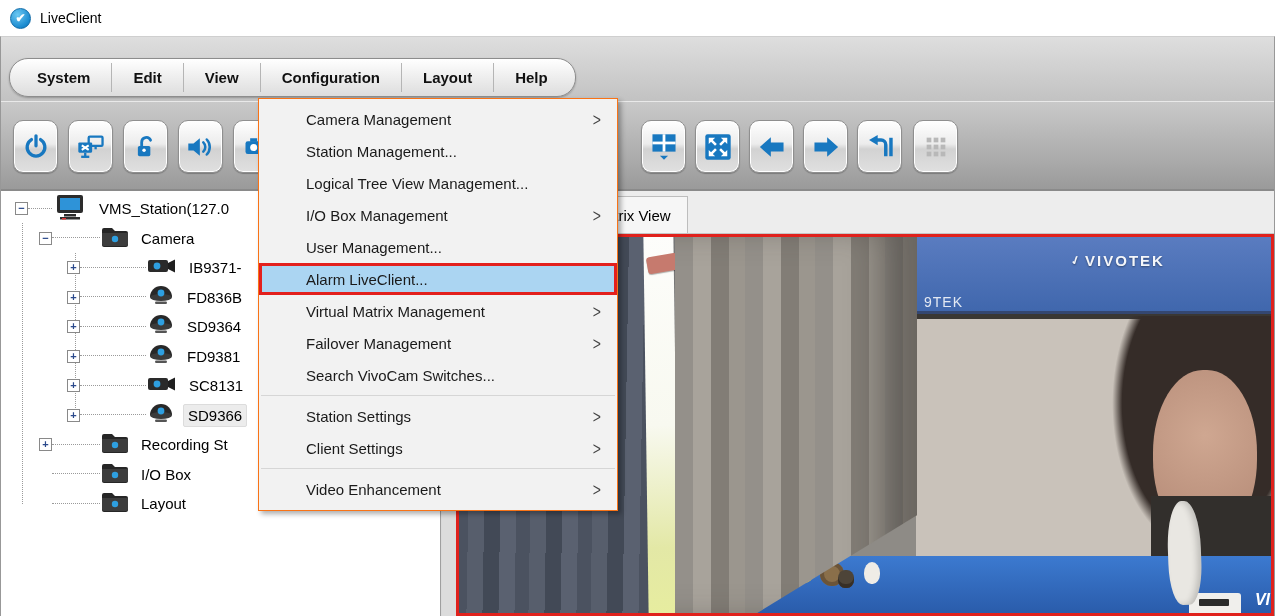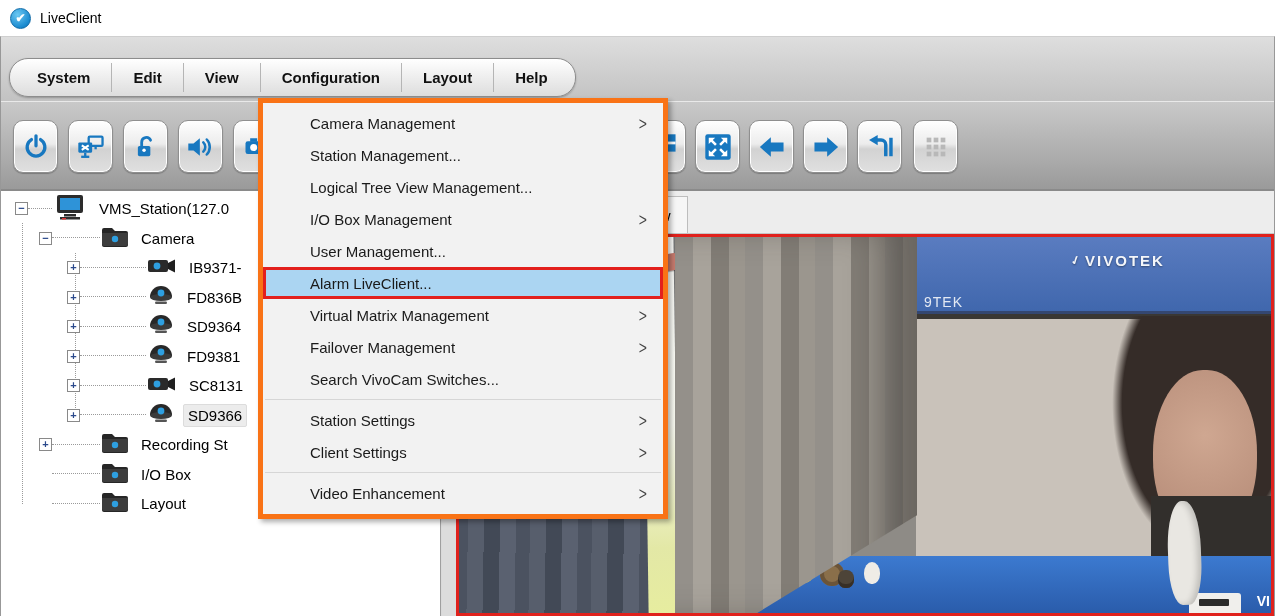--- a/index.html
+++ b/index.html
@@ -85,35 +85,35 @@
   .v-arc{position:absolute;left:5px;top:284px;width:82px;height:42px;border-top:3px solid #55514b;
          border-radius:50%;transform:rotate(9deg);}
   .v-shelf{position:absolute;left:0;right:0;bottom:0;height:57px;
            background:linear-gradient(#3c7ad0,#2a5cab);}
   .toy{position:absolute;border-radius:50%;}
   .v-figurine{position:absolute;right:70px;bottom:8px;width:33px;height:104px;background:#e9e7e2;
               border-radius:46% 46% 40% 40%;transform:rotate(-2deg);box-shadow:inset -4px 0 6px rgba(0,0,0,.18);}
   .v-device{position:absolute;right:30px;bottom:0;width:52px;height:20px;background:#f0efec;
             border-radius:3px 3px 0 0;}
   .v-device i{position:absolute;left:10px;top:6px;width:30px;height:7px;background:#2b2b2b;border-radius:1px;display:block;}
-  .v-shelftext{position:absolute;right:1px;bottom:4px;color:#fff;font-weight:bold;font-size:14px;}
+  .v-shelftext{position:absolute;right:1px;bottom:4px;color:#fff;font-weight:bold;font-size:16px;font-style:italic;}
   .v-curtainL{left:0;top:0;bottom:0;width:190px;
       background:repeating-linear-gradient(91deg,#4b5260 0 14px,#575e6c 14px 30px,#424956 30px 46px,#5a6170 46px 62px);}
   .v-strip{left:187px;top:-4px;bottom:-4px;width:30px;transform:rotate(-.8deg);
       background:linear-gradient(#fdfdfb 0%,#f8f9f0 50%,#e3e8a6 82%,#e7ed9f 100%);}
   .v-pink{left:188px;top:18px;width:31px;height:17px;background:#c67a6e;border-radius:3px;
       transform:rotate(-10deg);box-shadow:0 1px 1px rgba(0,0,0,.3);}
   .v-curtainR{left:216px;top:0;bottom:0;width:242px;
       background:repeating-linear-gradient(90deg,#94908a 0 18px,#a8a39b 18px 36px,#827d76 36px 54px,#9b968e 54px 70px);
       clip-path:polygon(0 0,100% 0,100% 74%,34% 100%,0 100%);
       box-shadow:inset -46px 0 34px -12px rgba(48,44,40,.5);}
 
   
-  .ddmenu{position:absolute;left:258px;top:98px;width:410px;background:#f2f2f2;
-          border:5px solid #f97316;box-shadow:3px 3px 5px rgba(0,0,0,.32);
+  .ddmenu{position:absolute;left:258px;top:98px;width:360px;background:#f2f2f2;
+          border:1px solid #f97316;box-shadow:3px 3px 5px rgba(0,0,0,.32);
           box-sizing:border-box;padding:4px 0 5px 0;z-index:20;}
   .dditem{height:32px;display:flex;align-items:center;font-size:15px;color:#1a1a1a;
           padding-left:47px;padding-right:14px;position:relative;box-sizing:border-box;}
   .dditem .arrow{position:absolute;right:16px;color:#444;font-size:14px;transform:scaleY(1.35);}
   .dditem.hl{background:#abd5f2;border:3px solid #e3201d;padding-left:44px;}
   .ddsep{height:1px;background:#d6d6d6;margin:4px 2px;}
 </style>
 </head>
 <body>
 

